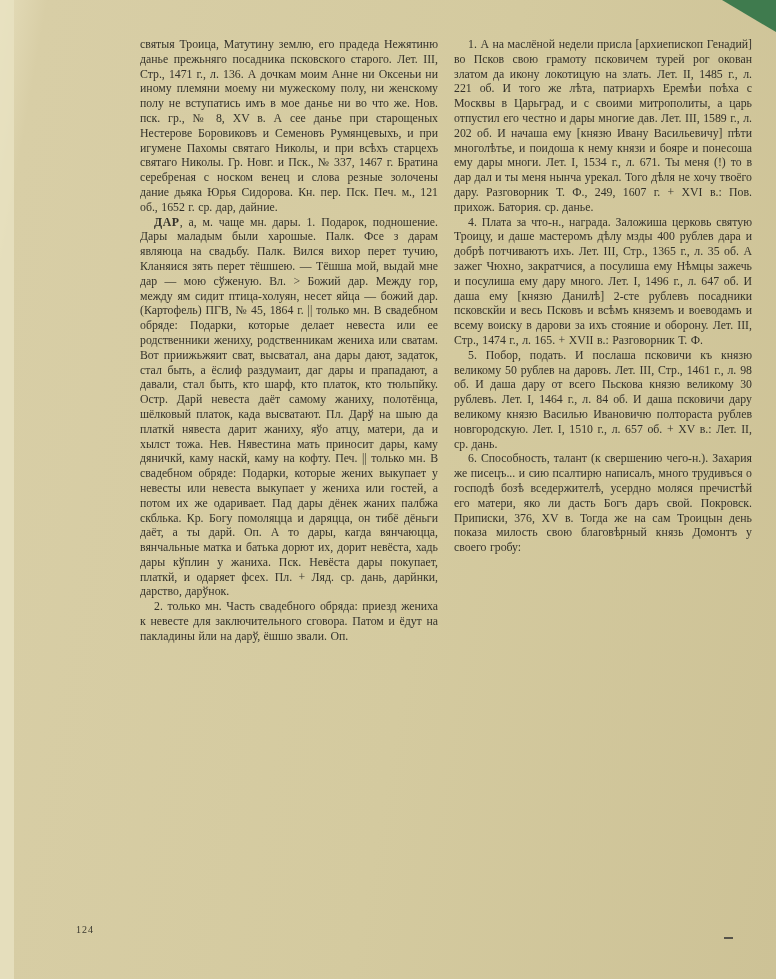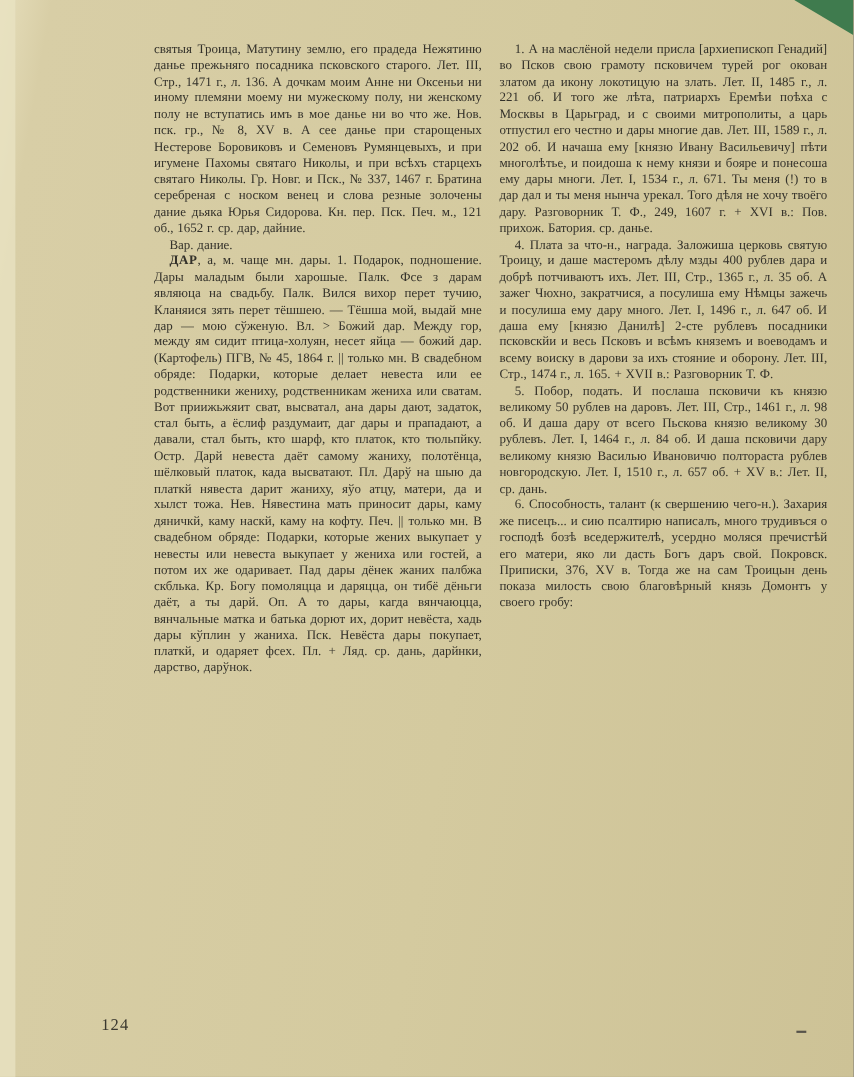--- a/index.html
+++ b/index.html
@@ -51,22 +51,22 @@
     word-spacing: .5px;
   }
 
   .col p { margin: 0; padding: 0; }
   .col p.indent { text-indent: 14px; }
 
   b.head { font-weight: bold; letter-spacing: .6px; }
 
   .page-number {
     position: absolute;
-    left: 92px; top: 924px;
-    font-size: 15px;
+    left: 76px; top: 924px;
+    font-size: 10px;
     letter-spacing: 1px;
     color: #3a382f;
   }
 
   .stray-mark {
     position: absolute;
     left: 724px; top: 937px;
     width: 9px; height: 2px;
     background: #56534a;
   }
@@ -76,22 +76,22 @@
 
 <div class="page">
 
   <div class="edge-left"></div>
   <div class="corner-green"></div>
 
   <div class="columns">
 
     <div class="col">
       <p class="cont">святыя Троица, Матутину землю, его прадеда Нежятиню данье прежьняго посадника псковского старого. Лет. III, Стр., 1471 г., л. 136. А дочкам моим Анне ни Оксеньи ни иному племяни моему ни мужескому полу, ни женскому полу не вступатись имъ в мое данье ни во что же. Нов. пск. гр., № 8, XV в. А сее данье при старощеных Нестерове Боровиковъ и Семеновъ Румянцевыхъ, и при игумене Пахомы святаго Николы, и при всѣхъ старцехъ святаго Николы. Гр. Новг. и Пск., № 337, 1467 г. Братина серебреная с носком венец и слова резные золочены дание дьяка Юрья Сидорова. Кн. пер. Пск. Печ. м., 121 об., 1652 г. ср. дар, дайние.</p>
-      <p class="indent">Вар. дание.</p>
       <p class="indent"><b class="head">ДАР</b><span>, а, м. чаще мн. дары. 1. Подарок, подношение. Дары маладым были харошые. Палк. Фсе з дарам являюца на свадьбу. Палк. Вился вихор перет тучию, Кланяися зять перет тёшшею. — Тёшша мой, выдай мне дар — мою сўженую. Вл. &gt; Божий дар. Между гор, между ям сидит птица-холуян, несет яйца — божий дар. (Картофель) ПГВ, № 45, 1864 г. || только мн. В свадебном обряде: Подарки, которые делает невеста или ее родственники жениху, родственникам жениха или сватам. Вот приижьжяит сват, высватал, ана дары дают, задаток, стал быть, а ёслиф раздумаит, даг дары и прападают, а давали, стал быть, кто шарф, кто платок, кто тюльпйку. Остр. Дарй невеста даёт самому жаниху, полотёнца, шёлковый платок, када высватают. Пл. Дарў на шыю да платкй нявеста дарит жаниху, яўо атцу, матери, да и хылст тожа. Нев. Нявестина мать приносит дары, каму дяничкй, каму наскй, каму на кофту. Печ. || только мн. В свадебном обряде: Подарки, которые жених выкупает у невесты или невеста выкупает у жениха или гостей, а потом их же одаривает. Пад дары дёнек жаних палбжа скблька. Кр. Богу помоляцца и даряцца, он тибё дёньги даёт, а ты дарй. Оп. А то дары, кагда вянчаюцца, вянчальные матка и батька дорют их, дорит невёста, хадь дары кўплин у жаниха. Пск. Невёста дары покупает, платкй, и одаряет фсех. Пл. + Ляд. ср. дань, дарйнки, дарство, дарўнок.</span></p>
+      <p class="indent">2. только мн. Часть свадебного обряда: приезд жениха к невесте для заключительного сговора. Патом и ёдут на пакладины йли на дарў, ёшшо звали. Оп.</p>
     </div>
 
     <div class="col">
       <p class="indent">1. А на маслёной недели присла [архиепископ Генадий] во Псков свою грамоту псковичем турей рог окован златом да икону локотицую на злать. Лет. II, 1485 г., л. 221 об. И того же лѣта, патриархъ Еремѣи поѣха с Москвы в Царьград, и с своими митрополиты, а царь отпустил его честно и дары многие дав. Лет. III, 1589 г., л. 202 об. И начаша ему [князю Ивану Васильевичу] пѣти многолѣтье, и поидоша к нему князи и бояре и понесоша ему дары многи. Лет. I, 1534 г., л. 671. Ты меня (!) то в дар дал и ты меня нынча урекал. Того дѣля не хочу твоёго дару. Разговорник Т. Ф., 249, 1607 г. + XVI в.: Пов. прихож. Батория. ср. данье.</p>
       <p class="indent">4. Плата за что-н., награда. Заложиша церковь святую Троицу, и даше мастеромъ дѣлу мзды 400 рублев дара и добрѣ потчиваютъ ихъ. Лет. III, Стр., 1365 г., л. 35 об. А зажег Чюхно, закратчися, а посулиша ему Нѣмцы зажечь и посулиша ему дару много. Лет. I, 1496 г., л. 647 об. И даша ему [князю Данилѣ] 2-сте рублевъ посадники псковскйи и весь Псковъ и всѣмъ княземъ и воеводамъ и всему воиску в дарови за ихъ стояние и оборону. Лет. III, Стр., 1474 г., л. 165. + XVII в.: Разговорник Т. Ф.</p>
       <p class="indent">5. Побор, подать. И послаша псковичи къ князю великому 50 рублев на даровъ. Лет. III, Стр., 1461 г., л. 98 об. И даша дару от всего Пьскова князю великому 30 рублевъ. Лет. I, 1464 г., л. 84 об. И даша псковичи дару великому князю Василью Ивановичю полтораста рублев новгородскую. Лет. I, 1510 г., л. 657 об. + XV в.: Лет. II, ср. дань.</p>
       <p class="indent">6. Способность, талант (к свершению чего-н.). Захария же писецъ... и сию псалтирю написалъ, много трудивъся о господѣ бозѣ вседержителѣ, усердно моляся пречистѣй его матери, яко ли дасть Богъ даръ свой. Покровск. Приписки, 376, XV в. Тогда же на сам Троицын день показа милость свою благовѣрный князь Домонтъ у своего гробу:</p>
     </div>
 
   </div>

